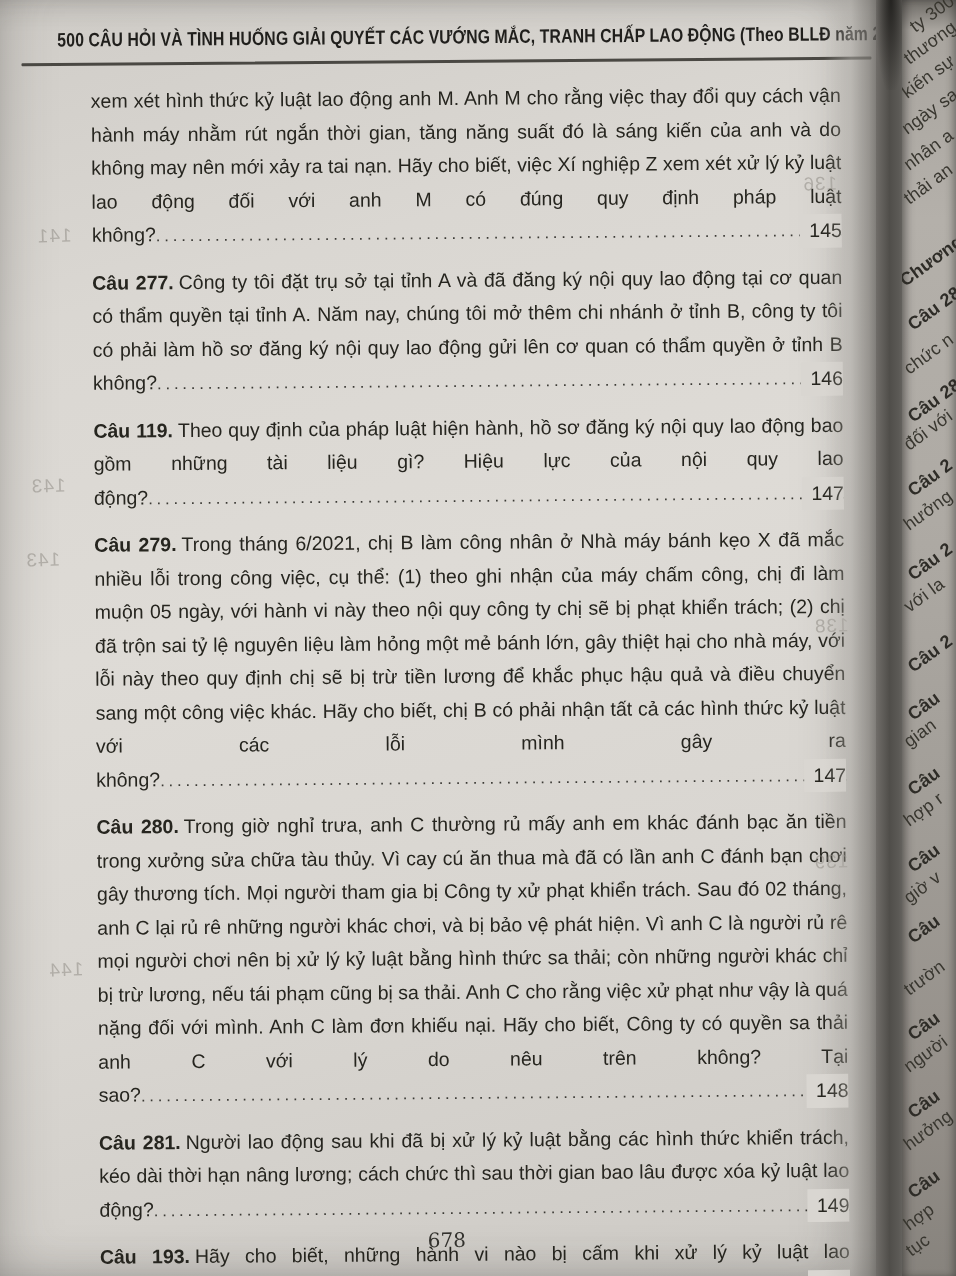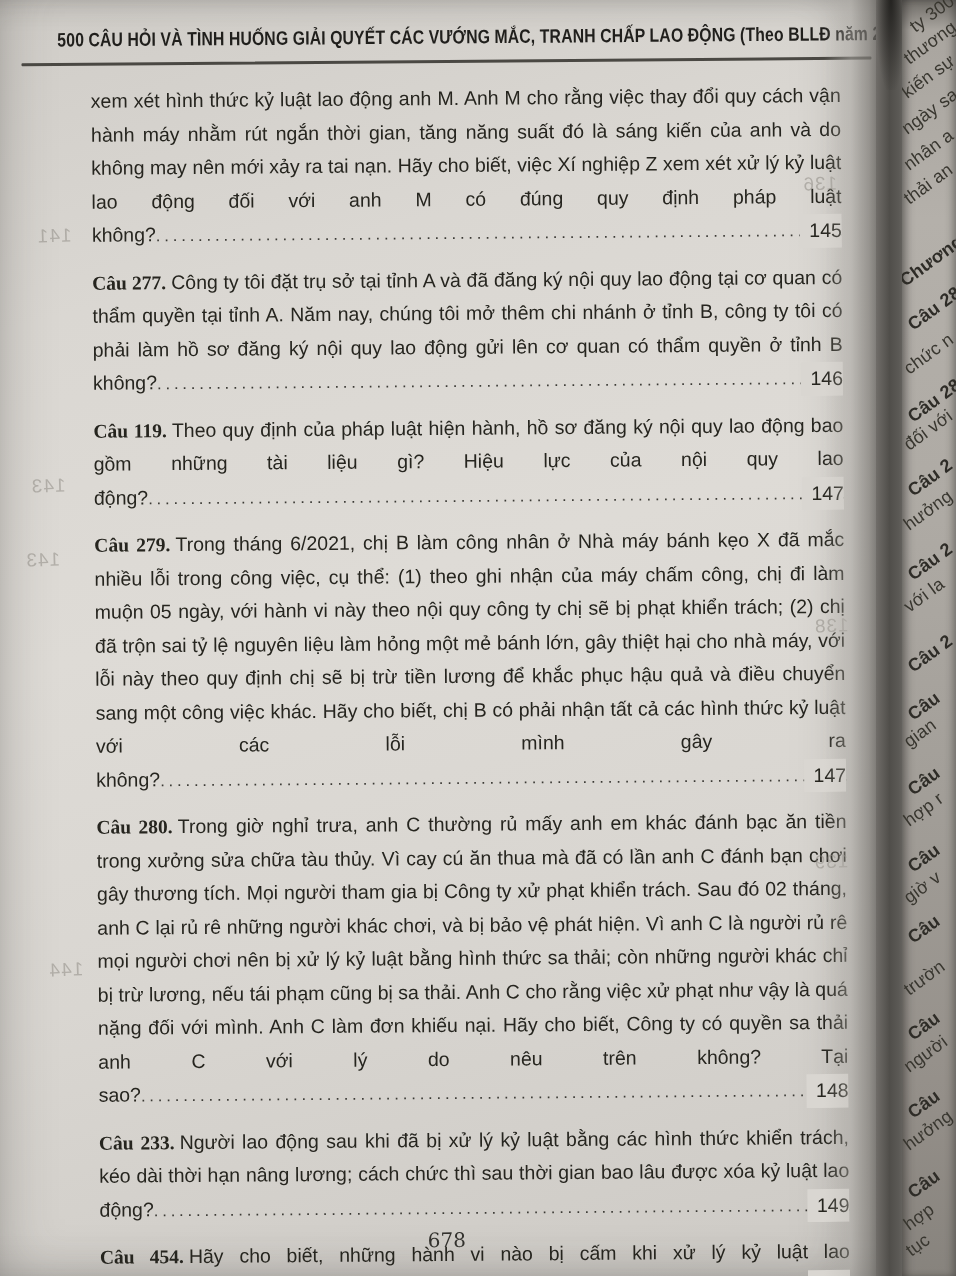--- a/index.html
+++ b/index.html
@@ -34,21 +34,21 @@
   
   .toc-list{
     position:absolute;left:95px;top:82px;width:750px;
     color:#26251f;font-size:19.5px;line-height:33.5px;
   }
   .entry{
     position:relative;overflow:hidden;margin-bottom:13px;
     text-align:justify;
   }
   .entry .label{font-weight:bold;}
-  .entry .label:not(:empty){margin-right:5px;font-family:Liberation Serif, serif;}
+  .entry .label:not(:empty){margin-right:5px;}
   .entry .dots::after{
     content:". . . . . . . . . . . . . . . . . . . . . . . . . . . . . . . . . . . . . . . . . . . . . . . . . . . . . . . . . . . . . . . . . . . . . . . . . . . . . . . . . . . . . . . . . . . . . . . . . . . . . . . . . . . . . . . . . . . .";
     white-space:nowrap;letter-spacing:-1px;word-spacing:1px;color:#3a3934;font-size:17px;
   }
   .entry .num{
     position:absolute;right:0;bottom:0;line-height:33.5px;
     padding-left:9px;background:#d9d6d1;color:#26251f;
   }
   
   .footer{
@@ -95,22 +95,22 @@
 
     <div class="running-head">500 CÂU HỎI VÀ TÌNH HUỐNG GIẢI QUYẾT CÁC VƯỚNG MẮC, TRANH CHẤP LAO ĐỘNG (Theo BLLĐ năm 2019)</div>
     <div class="head-rule"></div>
 
     <div class="toc-list">
         <div class="entry"><span class="label"></span><span class="txt">xem xét hình thức kỷ luật lao động anh M. Anh M cho rằng việc thay đổi quy cách vận hành máy nhằm rút ngắn thời gian, tăng năng suất đó là sáng kiến của anh và do không may nên mới xảy ra tai nạn. Hãy cho biết, việc Xí nghiệp Z xem xét xử lý kỷ luật lao động đối với anh M có đúng quy định pháp luật không?</span><span class="dots"></span><span class="num">145</span></div>
         <div class="entry"><span class="label">Câu 277.</span><span class="txt">Công ty tôi đặt trụ sở tại tỉnh A và đã đăng ký nội quy lao động tại cơ quan có thẩm quyền tại tỉnh A. Năm nay, chúng tôi mở thêm chi nhánh ở tỉnh B, công ty tôi có phải làm hồ sơ đăng ký nội quy lao động gửi lên cơ quan có thẩm quyền ở tỉnh B không?</span><span class="dots"></span><span class="num">146</span></div>
         <div class="entry"><span class="label">Câu 119.</span><span class="txt">Theo quy định của pháp luật hiện hành, hồ sơ đăng ký nội quy lao động bao gồm những tài liệu gì? Hiệu lực của nội quy lao động?</span><span class="dots"></span><span class="num">147</span></div>
         <div class="entry"><span class="label">Câu 279.</span><span class="txt">Trong tháng 6/2021, chị B làm công nhân ở Nhà máy bánh kẹo X đã mắc nhiều lỗi trong công việc, cụ thể: (1) theo ghi nhận của máy chấm công, chị đi làm muộn 05 ngày, với hành vi này theo nội quy công ty chị sẽ bị phạt khiển trách; (2) chị đã trộn sai tỷ lệ nguyên liệu làm hỏng một mẻ bánh lớn, gây thiệt hại cho nhà máy, với lỗi này theo quy định chị sẽ bị trừ tiền lương để khắc phục hậu quả và điều chuyển sang một công việc khác. Hãy cho biết, chị B có phải nhận tất cả các hình thức kỷ luật với các lỗi mình gây ra không?</span><span class="dots"></span><span class="num">147</span></div>
         <div class="entry"><span class="label">Câu 280.</span><span class="txt">Trong giờ nghỉ trưa, anh C thường rủ mấy anh em khác đánh bạc ăn tiền trong xưởng sửa chữa tàu thủy. Vì cay cú ăn thua mà đã có lần anh C đánh bạn chơi gây thương tích. Mọi người tham gia bị Công ty xử phạt khiển trách. Sau đó 02 tháng, anh C lại rủ rê những người khác chơi, và bị bảo vệ phát hiện. Vì anh C là người rủ rê mọi người chơi nên bị xử lý kỷ luật bằng hình thức sa thải; còn những người khác chỉ bị trừ lương, nếu tái phạm cũng bị sa thải. Anh C cho rằng việc xử phạt như vậy là quá nặng đối với mình. Anh C làm đơn khiếu nại. Hãy cho biết, Công ty có quyền sa thải anh C với lý do nêu trên không? Tại sao?</span><span class="dots"></span><span class="num">148</span></div>
-        <div class="entry"><span class="label">Câu 233.</span><span class="txt">Người lao động sau khi đã bị xử lý kỷ luật bằng các hình thức khiển trách, kéo dài thời hạn nâng lương; cách chức thì sau thời gian bao lâu được xóa kỷ luật lao động?</span><span class="dots"></span><span class="num">149</span></div>
-        <div class="entry"><span class="label">Câu 454.</span><span class="txt">Hãy cho biết, những hành vi nào bị cấm khi xử lý kỷ luật lao động?</span><span class="dots"></span><span class="num">150</span></div>
+        <div class="entry"><span class="label">Câu 281.</span><span class="txt">Người lao động sau khi đã bị xử lý kỷ luật bằng các hình thức khiển trách, kéo dài thời hạn nâng lương; cách chức thì sau thời gian bao lâu được xóa kỷ luật lao động?</span><span class="dots"></span><span class="num">149</span></div>
+        <div class="entry"><span class="label">Câu 193.</span><span class="txt">Hãy cho biết, những hành vi nào bị cấm khi xử lý kỷ luật lao động?</span><span class="dots"></span><span class="num">150</span></div>
       </div>
 
     <div class="footer">678</div>
 
   <span class="bleed" style="left: 40px; top: 222px;">141</span>
       <span class="bleed" style="left: 32px; top: 472px;">143</span>
       <span class="bleed" style="left: 26px; top: 546px;">143</span>
       <span class="bleed" style="left: 46px; top: 956px;">144</span>
       <span class="bleed" style="left: 806px; top: 176px;">136</span>
       <span class="bleed" style="left: 814px; top: 618px;">138</span>

